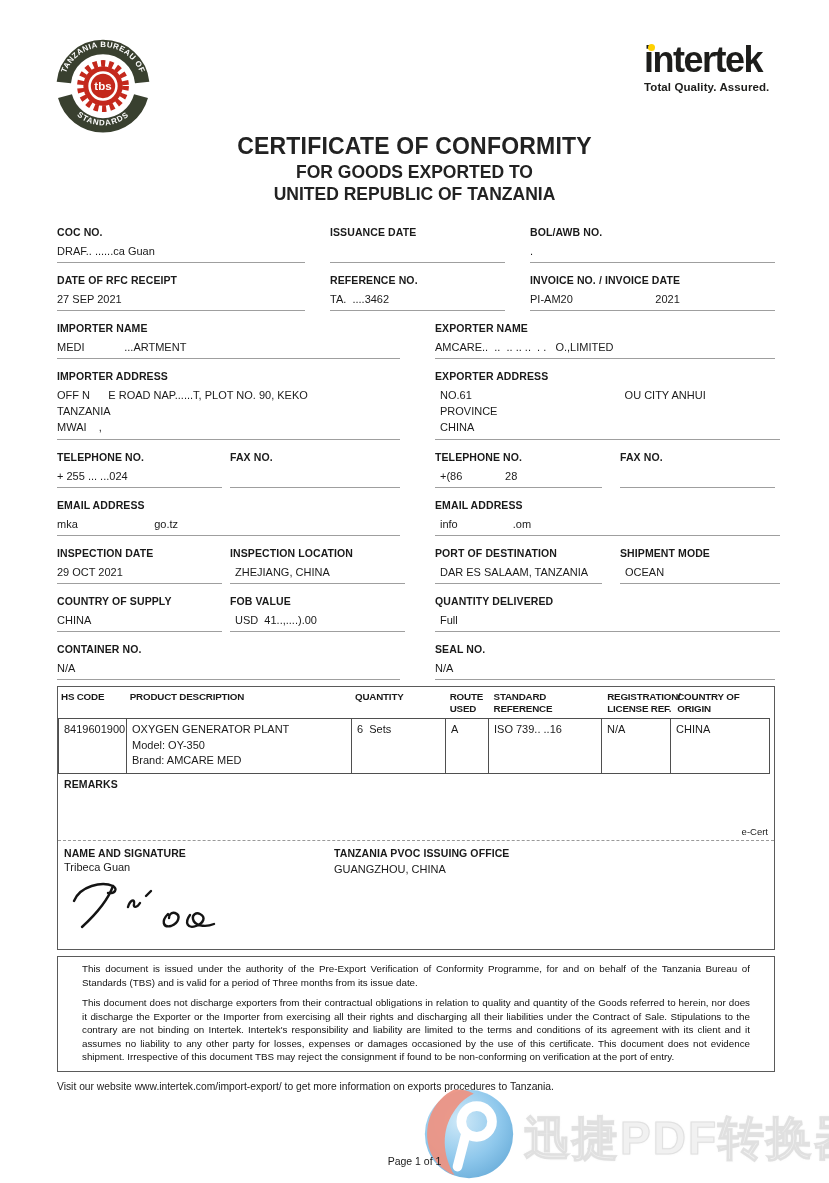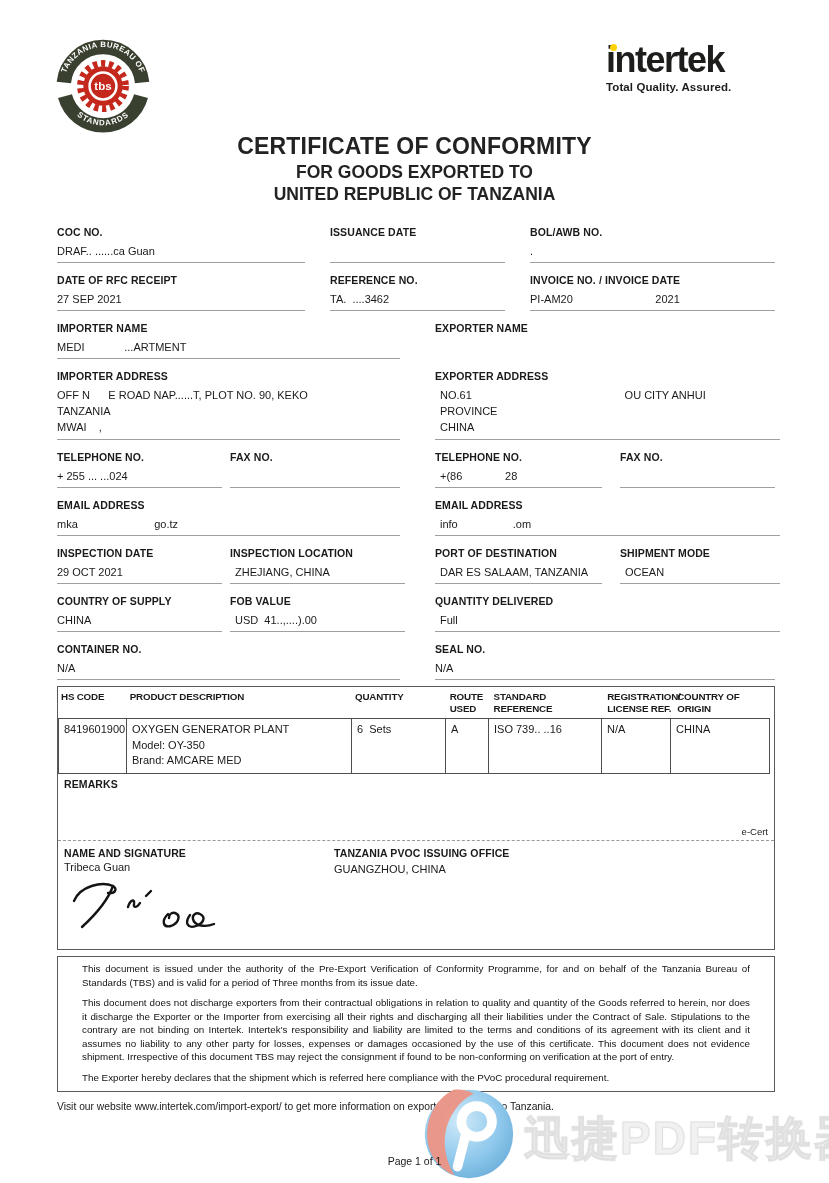--- a/index.html
+++ b/index.html
@@ -1,20 +1,20 @@
 <!DOCTYPE html>
 <html><head>
 <meta charset="utf-8">
 <style>
   html,body{margin:0;padding:0;background:#888;}
   .page{position:relative;width:829px;height:1183px;background:#fff;margin:0 auto;
         font-family:"Liberation Sans", sans-serif;color:#1a1a1a;overflow:hidden;}
   
   .tbs{position:absolute;left:55px;top:38px;width:96px;height:96px;}
-  .itk{position:absolute;left:606px;top:42px;width:170px;}
+  .itk{position:absolute;left:644px;top:42px;width:170px;}
   .itk-brand{position:relative;font-weight:bold;font-size:36px;letter-spacing:-1.5px;color:#1d1d1b;line-height:1;}
   .itk-dot{position:absolute;left:4px;top:2px;width:7px;height:7px;border-radius:50%;background:#ffd100;}
   .itk-tag{font-weight:bold;font-size:11.5px;color:#1d1d1b;margin-top:3px;letter-spacing:0.1px;}
   .title{position:absolute;left:0;top:133px;width:100%;text-align:center;font-weight:bold;color:#222;}
   .title .t1{font-size:23px;letter-spacing:0.2px;}
   .title .t2{font-size:17.5px;margin-top:2px;}
   .title .t3{font-size:17.5px;margin-top:1px;}
   
   .content{position:absolute;left:57px;top:226px;width:718px;}
   .row{display:flex;margin-bottom:11px;}
@@ -125,20 +125,21 @@
       </div>
     </div>
 
     <div class="row">
       <div class="field w378">
         <div class="label">IMPORTER NAME</div>
         <div class="value u343">MEDI             ...ARTMENT</div>
       </div>
       <div class="field w340">
         <div class="label">EXPORTER NAME</div>
+        <div class="value u340">AMCARE..  ..  .. .. ..  . .   O.,LIMITED</div>
       </div>
     </div>
 
     <div class="row">
       <div class="field w378">
         <div class="label">IMPORTER ADDRESS</div>
         <div class="vwrap u343">
           <div class="vline">OFF N      E ROAD NAP......T, PLOT NO. 90, KEKO</div>
           <div class="vline">TANZANIA</div>
           <div class="vline">MWAI    ,</div>
@@ -278,21 +279,20 @@
         <div class="sig-right">
           <div class="label" style="margin-bottom:2px;">TANZANIA PVOC ISSUING OFFICE</div>
           <div class="office">GUANGZHOU, CHINA</div>
         </div>
       </div>
     </div>
 
     <div class="legalbox">
       <p>This document is issued under the authority of the Pre-Export Verification of Conformity Programme, for and on behalf of the Tanzania Bureau of Standards (TBS) and is valid for a period of Three months from its issue date.</p>
       <p>This document does not discharge exporters from their contractual obligations in relation to quality and quantity of the Goods referred to herein, nor does it discharge the Exporter or the Importer from exercising all their rights and discharging all their liabilities under the Contract of Sale. Stipulations to the contrary are not binding on Intertek. Intertek's responsibility and liability are limited to the terms and conditions of its agreement with its client and it assumes no liability to any other party for losses, expenses or damages occasioned by the use of this certificate. This document does not evidence shipment. Irrespective of this document TBS may reject the consignment if found to be non-conforming on verification at the port of entry.</p>
-      <p>The Exporter hereby declares that the shipment which is referred here compliance with the PVoC procedural requirement.</p>
     </div>
 
     <div class="visit">Visit our website www.intertek.com/import-export/ to get more information on exports procedures to Tanzania.</div>
   </div>
 
   <div class="watermark">
     <svg width="98" height="96" viewBox="0 0 100 100">
       <defs>
         <radialGradient id="wmg" cx="40%" cy="35%" r="75%">
           <stop offset="0%" stop-color="#cfe9f8"></stop>

